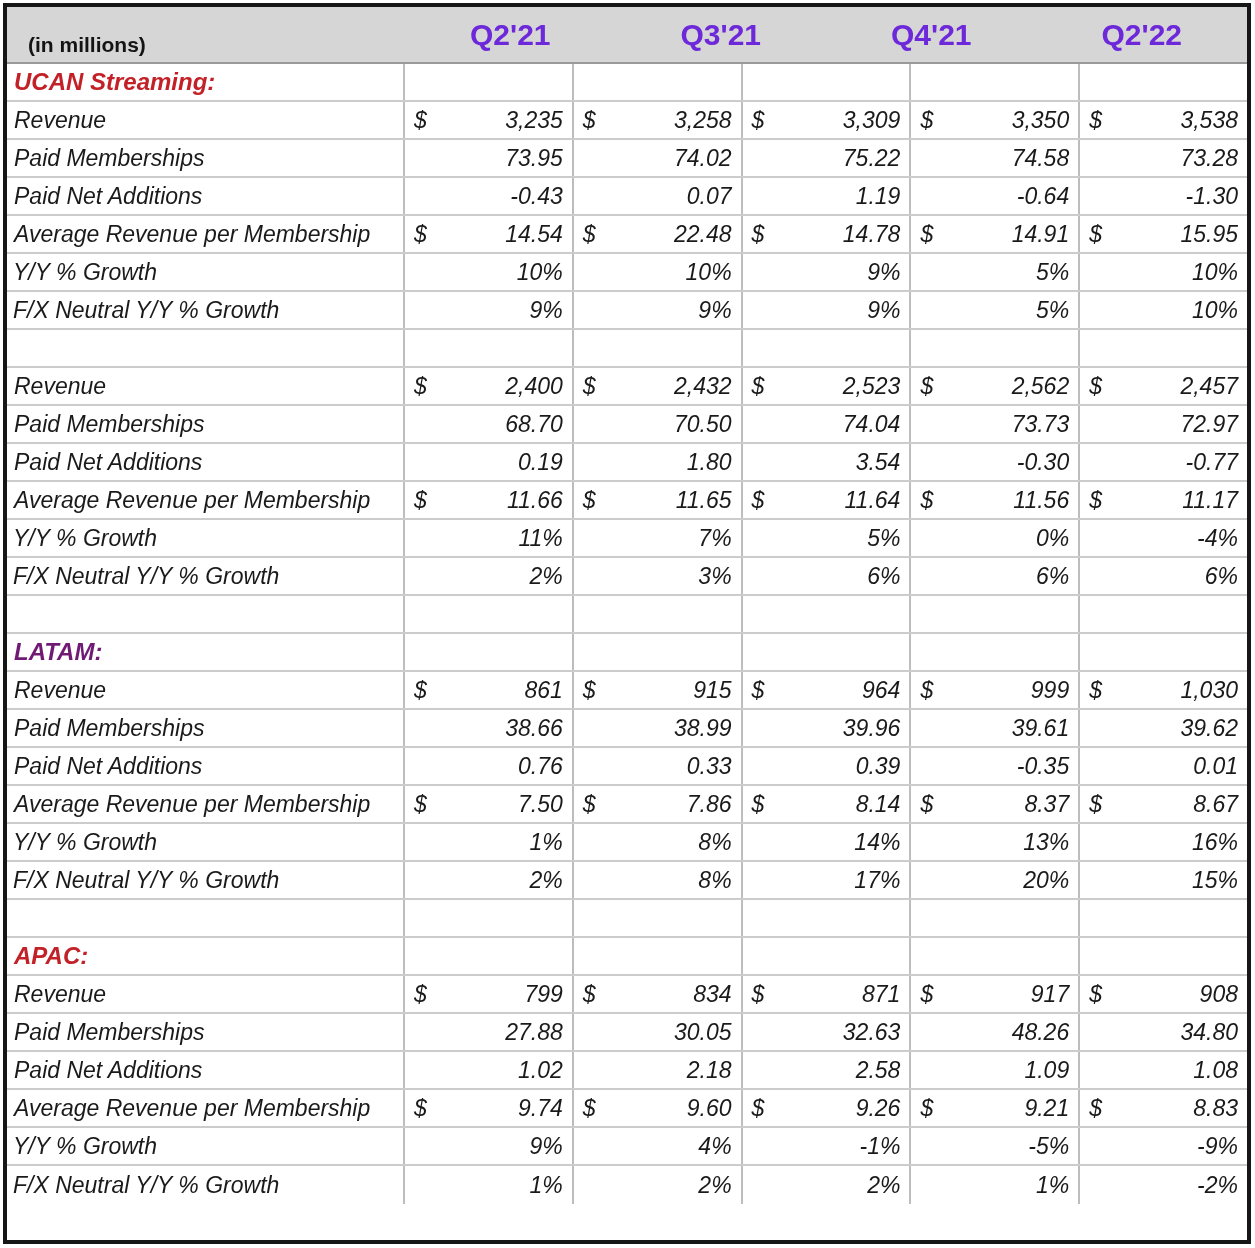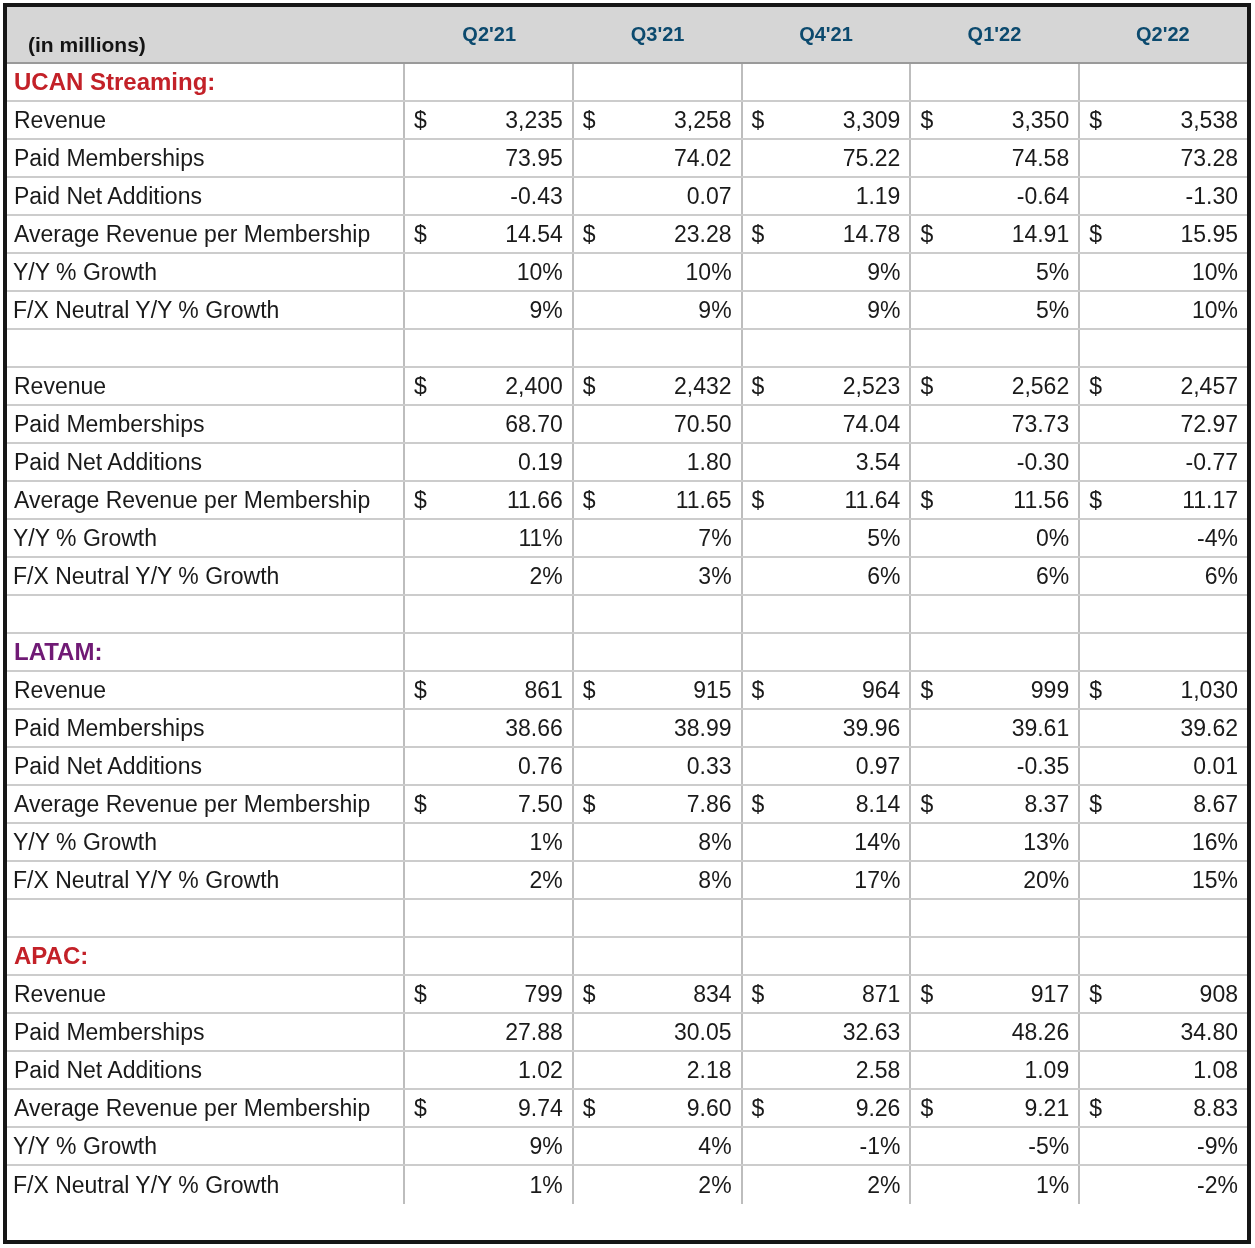--- a/index.html
+++ b/index.html
@@ -43,26 +43,26 @@
     font-size: 21px;
     font-weight: bold;
     color: #141414;
   }
   .qcols { flex: 1; display: flex; }
   .qcol {
     flex: 1;
     display: flex;
     align-items: center;
     justify-content: center;
-    font-size: 20px;
+    font-size: 30px;
     font-weight: bold;
-    color: #0c4a6e;
+    color: #6d28d9;
   }
   
-  .tbody { flex: 1; display: flex; flex-direction: column; }
+  .tbody { flex: 1; display: flex; flex-direction: column; font-style: italic; }
   .row {
     display: flex;
     height: 38px;
     flex: 0 0 38px;
     box-sizing: border-box;
     border-bottom: 2px solid #cccccc;
   }
   .row:last-child { border-bottom: none; }
   .label-cell {
     width: 398px;
@@ -100,21 +100,20 @@
 <body>
 
 <div class="canvas">
   <div class="frame">
     <div class="header-row">
       <div class="corner-cell">(in millions)</div>
       <div class="qcols" id="qcols">
           <div class="qcol">Q2'21</div>
           <div class="qcol">Q3'21</div>
           <div class="qcol">Q4'21</div>
-          <div class="qcol">Q1'22</div>
           <div class="qcol">Q2'22</div>
         </div>
     </div>
     <div class="tbody" id="tbody">
         <div class="row">
           <div class="label-cell section" style="color: rgb(195, 33, 40);">UCAN Streaming:</div>
           <div class="data-cell"></div>
           <div class="data-cell"></div>
           <div class="data-cell"></div>
           <div class="data-cell"></div>
@@ -180,21 +179,21 @@
           </div>
         </div>
         <div class="row">
           <div class="label-cell">Average Revenue per Membership</div>
           <div class="data-cell">
             <span class="dollar">$</span>
             <span class="val">14.54</span>
           </div>
           <div class="data-cell">
             <span class="dollar">$</span>
-            <span class="val">23.28</span>
+            <span class="val">22.48</span>
           </div>
           <div class="data-cell">
             <span class="dollar">$</span>
             <span class="val">14.78</span>
           </div>
           <div class="data-cell">
             <span class="dollar">$</span>
             <span class="val">14.91</span>
           </div>
           <div class="data-cell">
@@ -423,21 +422,21 @@
         </div>
         <div class="row">
           <div class="label-cell">Paid Net Additions</div>
           <div class="data-cell">
             <span class="val">0.76</span>
           </div>
           <div class="data-cell">
             <span class="val">0.33</span>
           </div>
           <div class="data-cell">
-            <span class="val">0.97</span>
+            <span class="val">0.39</span>
           </div>
           <div class="data-cell">
             <span class="val">-0.35</span>
           </div>
           <div class="data-cell">
             <span class="val">0.01</span>
           </div>
         </div>
         <div class="row">
           <div class="label-cell">Average Revenue per Membership</div>

